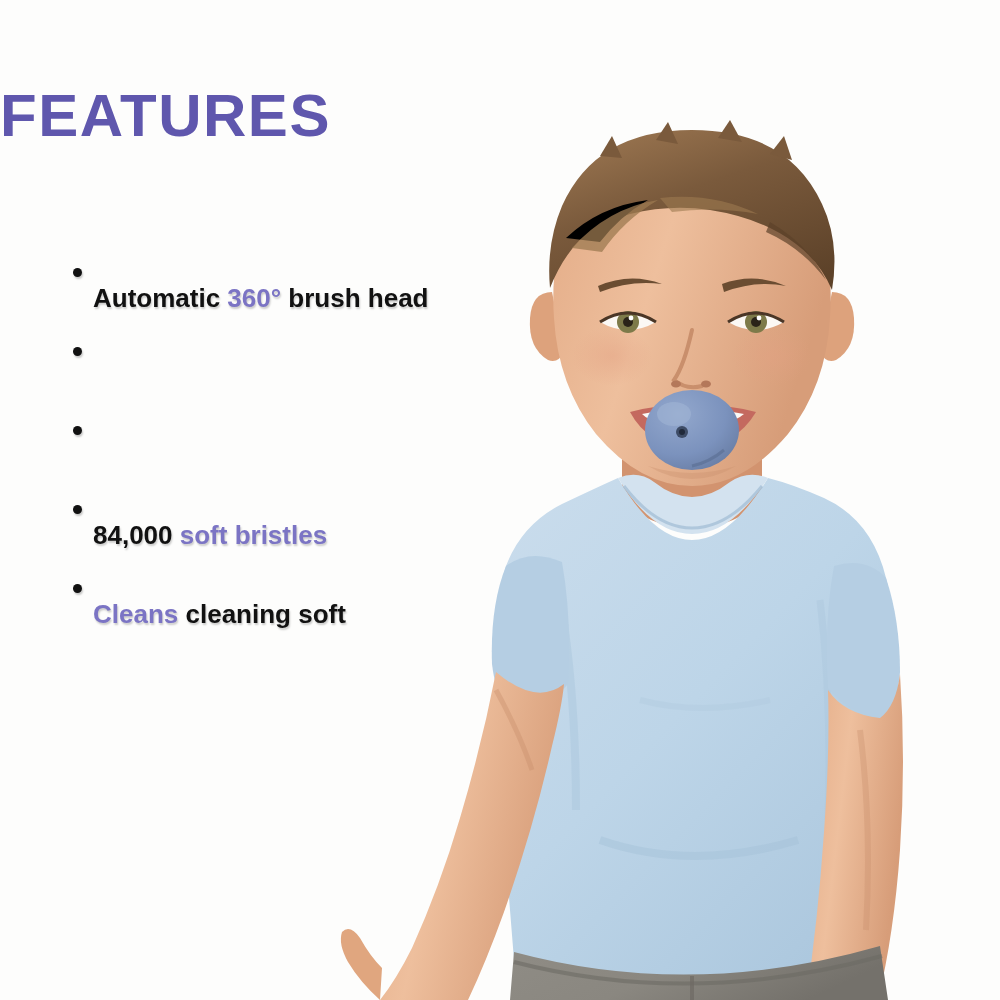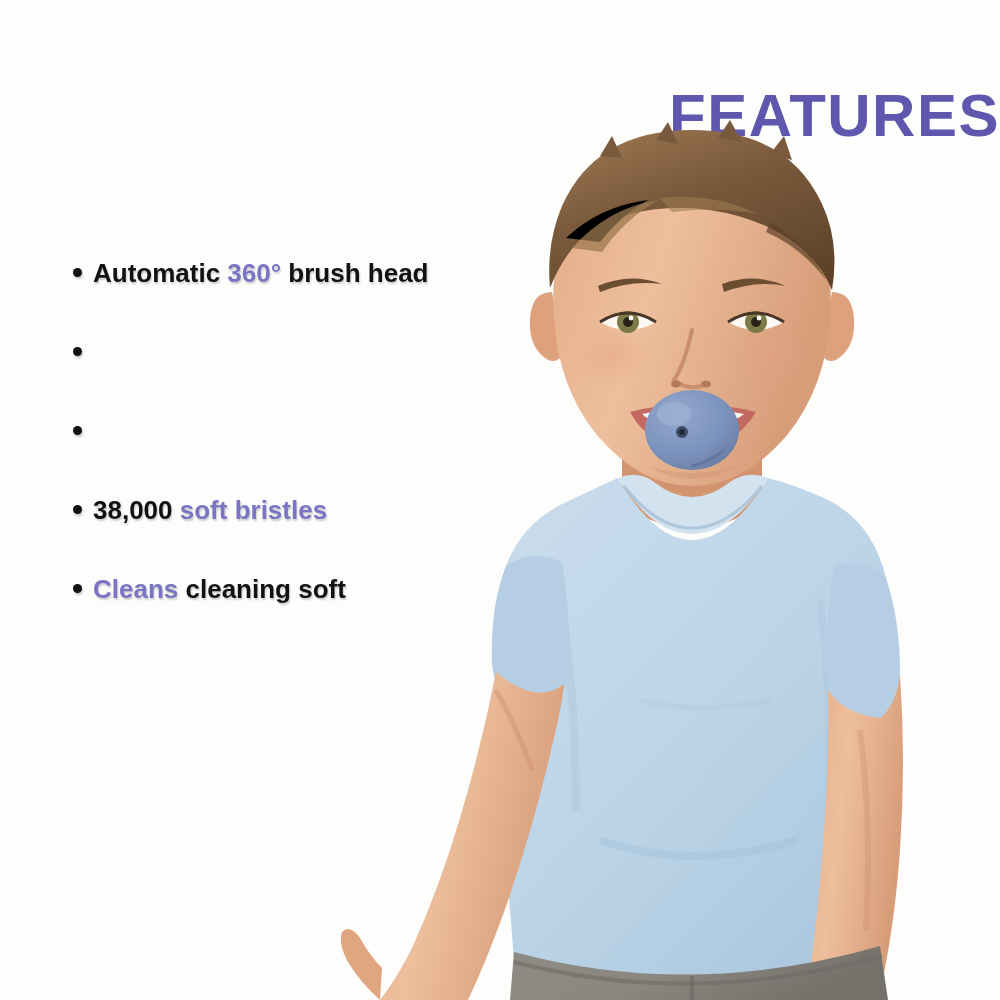--- a/index.html
+++ b/index.html
@@ -7,31 +7,31 @@
     width:1000px;height:1000px;overflow:hidden;position:relative;
     background:#fdfdfc;
     font-family:"Liberation Sans","DejaVu Sans",sans-serif;
     -webkit-font-smoothing:antialiased;
   }
   .stage{position:absolute;inset:0;width:1000px;height:1000px;overflow:hidden;}
 
   
   .title{
     position:absolute;left:0;top:84px;width:1000px;
-    text-align:right;
+    text-align:left;
     font-size:60px;line-height:64px;font-weight:700;
     letter-spacing:1.5px;
     color:#5f57ad;
   }
 
   
   .features{position:absolute;left:60px;top:258px;width:470px;}
   .feat{
     position:relative;height:79px;
-    display:flex;align-items:flex-start;
+    display:flex;align-items:center;
   }
   .bullet{
     position:absolute;left:13px;top:10px;
     width:9px;height:9px;border-radius:50%;
     background:#111;
     box-shadow:1px 2px 2px rgba(0,0,0,.22);
   }
   .feat-text{
     margin-left:33px;
     font-size:26px;line-height:30px;font-weight:700;
@@ -62,21 +62,21 @@
     <div class="feat">
       <span class="bullet"></span>
     </div>
 
     <div class="feat">
       <span class="bullet"></span>
     </div>
 
     <div class="feat">
       <span class="bullet"></span>
-      <div class="feat-text"><span>38,000 </span><span class="hl">soft bristles</span><span></span></div>
+      <div class="feat-text"><span>84,000 </span><span class="hl">soft bristles</span><span></span></div>
     </div>
 
     <div class="feat">
       <span class="bullet"></span>
       <div class="feat-text"><span></span><span class="hl">Cleans</span><span> cleaning soft</span></div>
     </div>
 
   </div>
 
   <div class="photo">

